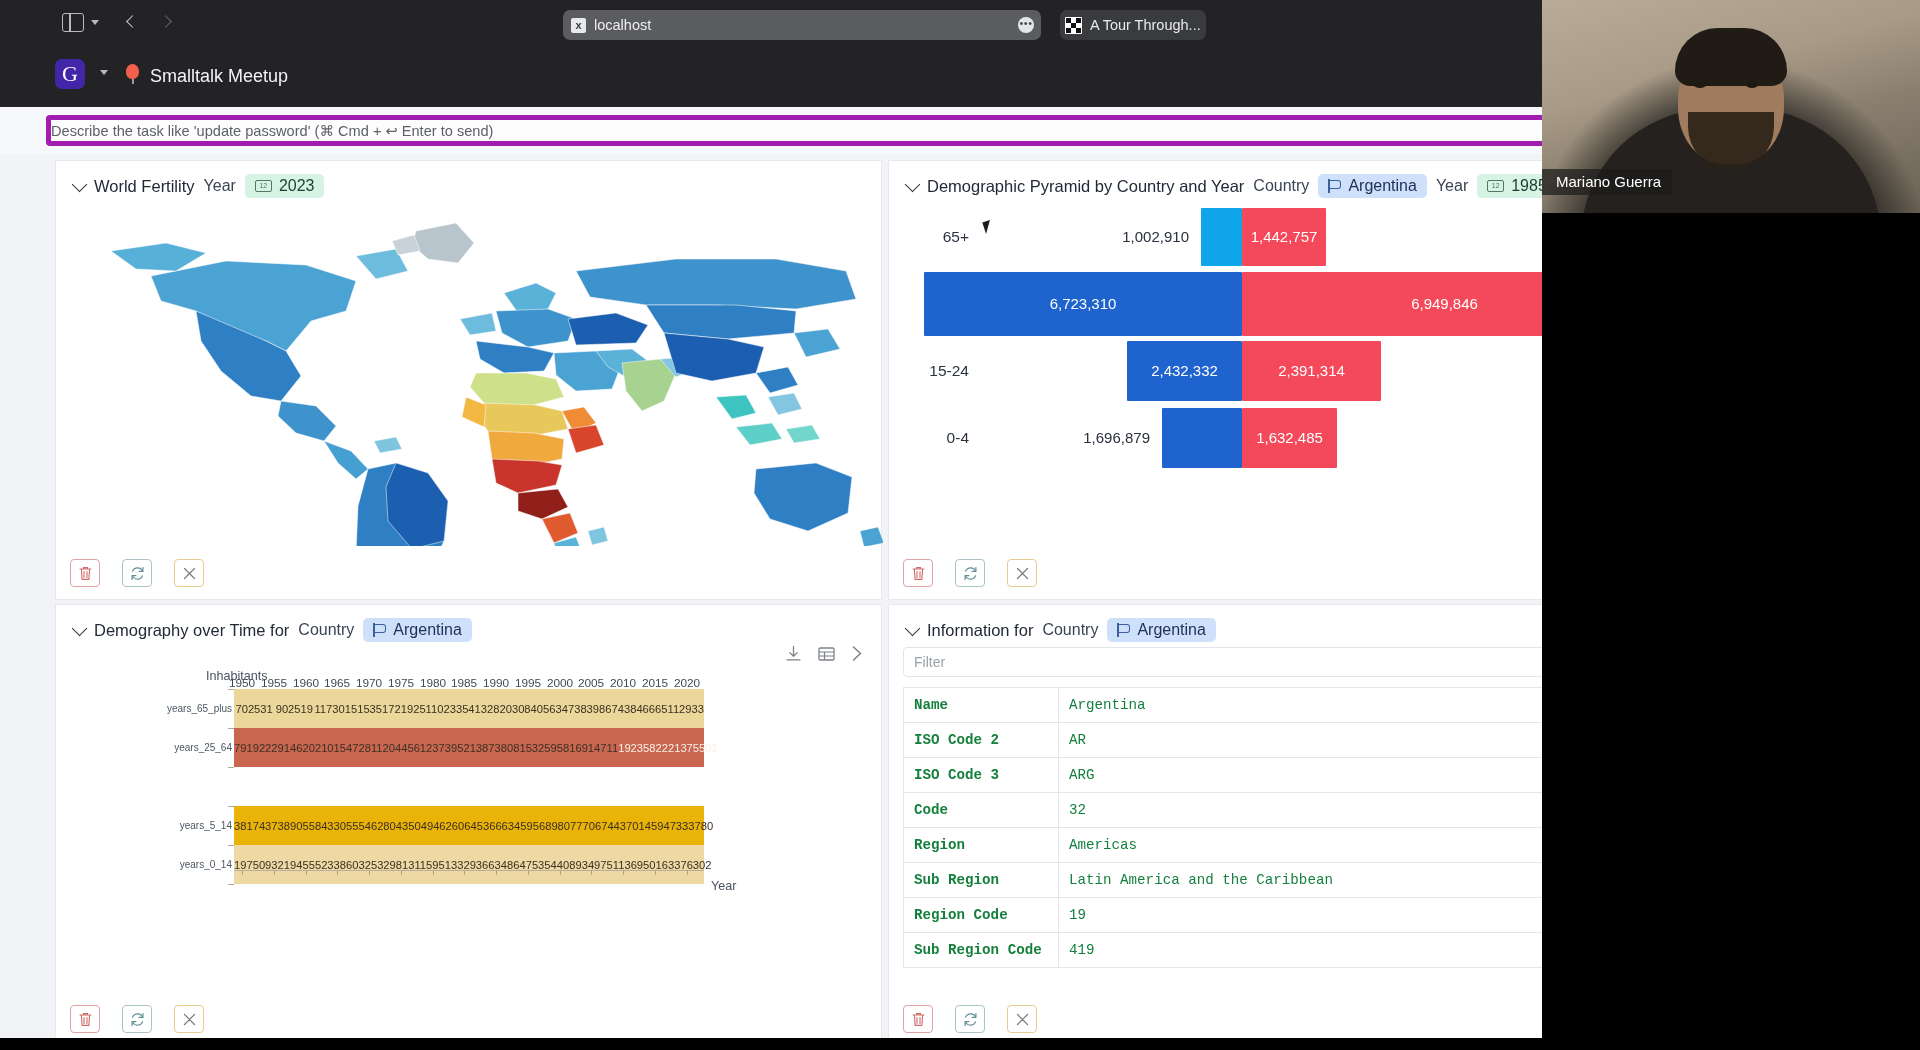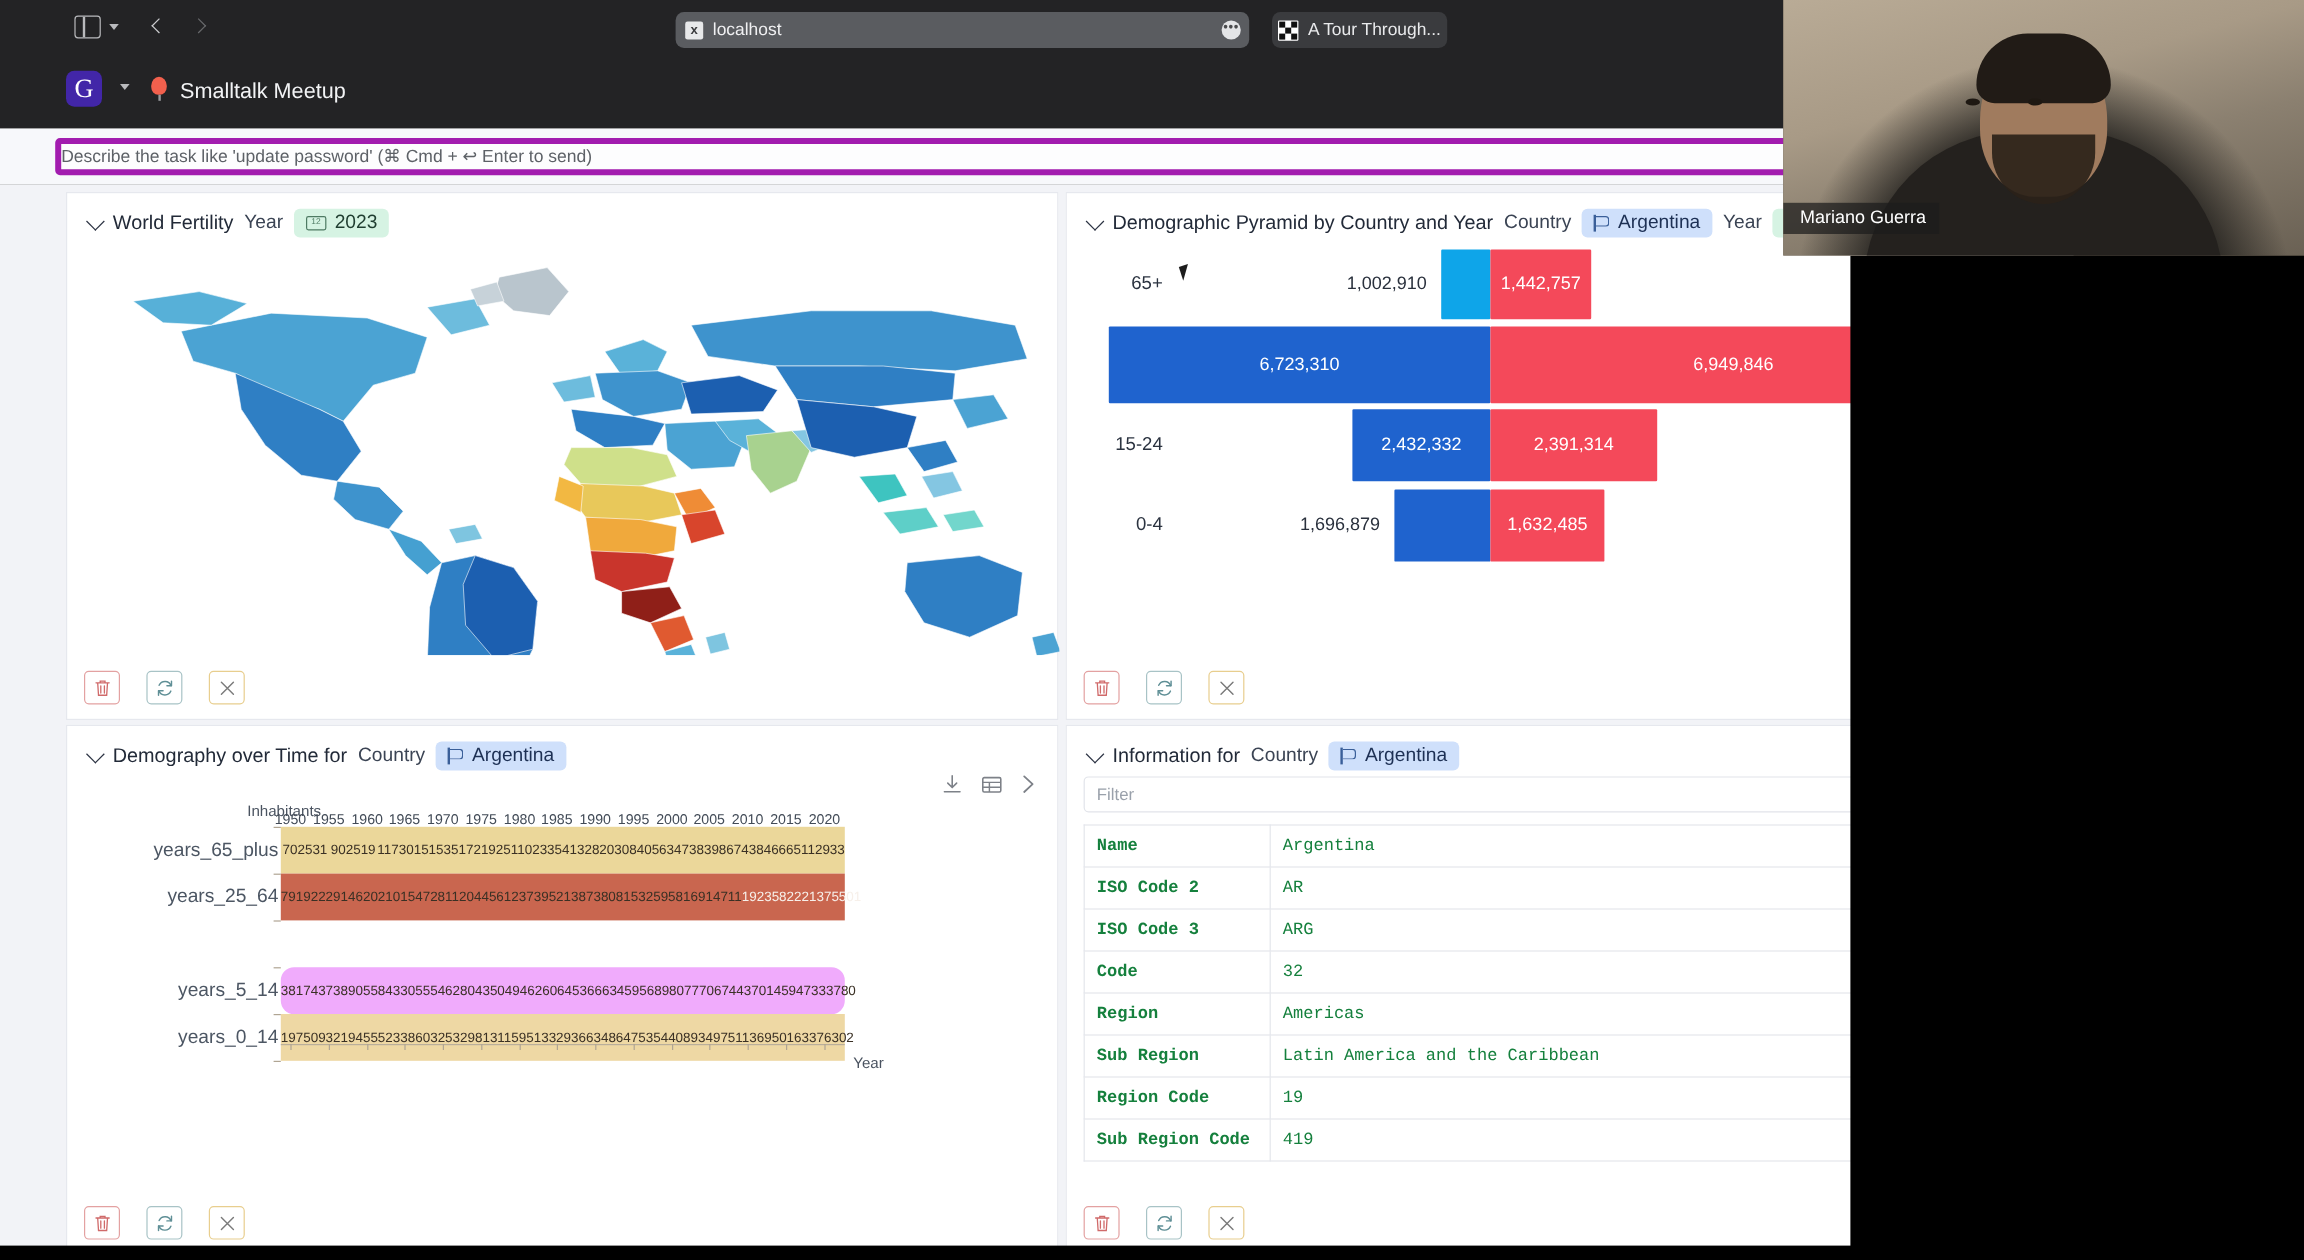--- a/index.html
+++ b/index.html
@@ -132,21 +132,21 @@
   .cursor-arrow { position: absolute; left: 95px; top: 60px; width: 0; height: 0;
     border-left: 8px solid #1c1c1c; border-bottom: 12px solid transparent; transform: rotate(-18deg); }
 
   
   .heat-tools { position: absolute; right: 18px; top: 40px; display: flex; gap: 16px; align-items: center; }
   .heat-tools svg { display: block; }
   .heatwrap { position: absolute; left: 0; top: 62px; width: 827px; height: 320px; }
   .heat-ylab { position: absolute; left: 150px; top: 2px; font-size: 12.6px; color: #4a5360; }
   .heat-xlab { position: absolute; left: 655px; top: 212px; font-size: 12.6px; color: #4a5360; }
   .hrow { position: absolute; left: 178px; width: 470px; display: flex; align-items: center; }
-  .hrowlabel { position: absolute; right: calc(100% + 2px); font-size: 16px; color: #4c5663; white-space: nowrap; }
+  .hrowlabel { position: absolute; right: calc(100% + 2px); font-size: 10px; color: #4c5663; white-space: nowrap; }
   .hcell { flex: 1; text-align: center; font-size: 11.2px; color: #3a3024; white-space: nowrap; }
   .hcell.lite { color: #f7f0ea; }
   .haxis { position: absolute; left: 178px; top: 203px; width: 470px; height: 1px; background: #b9ae9b; }
   .htick { position: absolute; top: 0; width: 1px; height: 5px; background: #b0a593; }
   .hticklab { position: absolute; top: 9px; font-size: 11.8px; color: #414a56; transform: translateX(-50%); }
   .hytick { position: absolute; left: 172px; width: 6px; height: 1px; background: #b0a593; }
 
   
   .filter-input {
     position: absolute; left: 14px; top: 42px; width: 800px; height: 30px;
@@ -155,21 +155,21 @@
   }
   .filter-input::placeholder { color: #9aa1ab; }
   .info-table { position: absolute; left: 14px; top: 82px; width: 800px; border-collapse: collapse; }
   .info-table td {
     border: 1px solid #e4e6ec; height: 35px; padding: 0 10px;
     font-family: "Liberation Mono", monospace; font-size: 14.2px; color: #15803d;
   }
   .info-table td.k { width: 155px; font-weight: 700; }
 
   
-  .cam { position: absolute; right: 0; top: 0; width: 434px; height: 213px; overflow: hidden; background: #6d6253; }
+  .cam { position: absolute; right: 0; top: 0; width: 378px; height: 213px; overflow: hidden; background: #6d6253; }
   .cam .bg { position: absolute; inset: 0; background:
       radial-gradient(circle at 50% 120%, #1b1a18 0 40%, rgba(27,26,24,0) 62%),
       linear-gradient(165deg, #b9ab96 0%, #a89a86 36%, #8b8070 60%, #6a6154 100%); }
   .cam .torso { position: absolute; left: 50%; bottom: -66px; transform: translateX(-50%);
       width: 300px; height: 170px; background: #24211e; border-radius: 130px 130px 0 0; }
   .cam .head { position: absolute; left: 50%; top: 36px; transform: translateX(-50%);
       width: 106px; height: 128px; border-radius: 50% 50% 44% 44%; background: #a07b5e; }
   .cam .hair { position: absolute; left: 50%; top: 28px; transform: translateX(-50%);
       width: 112px; height: 58px; border-radius: 56px 56px 20px 20px; background: #211b16; }
   .cam .beard { position: absolute; left: 50%; top: 112px; transform: translateX(-50%);
@@ -454,21 +454,21 @@
             <div class="hcell">12373952</div>
             <div class="hcell">13873808</div>
             <div class="hcell">15325958</div>
             <div class="hcell">16914711</div>
             <div class="hcell lite">19235822</div>
             <div class="hcell lite">21375501</div>
             <div class="hcell lite"></div>
           </div>
           <div class="hytick" style="top: 61px;"></div>
           <div class="hytick" style="top: 100px;"></div>
-          <div class="hrow" style="top: 139px; height: 39px; background: #f0abfc; border-radius: 11px;">
+          <div class="hrow" style="top: 139px; height: 39px; background: #eab308;">
             <div class="hrowlabel">years_5_14</div>
             <div class="hcell">3817437</div>
             <div class="hcell">3890558</div>
             <div class="hcell">4330555</div>
             <div class="hcell">4628043</div>
             <div class="hcell">5049462</div>
             <div class="hcell">6064536</div>
             <div class="hcell">6634595</div>
             <div class="hcell">6898077</div>
             <div class="hcell">7067443</div>

